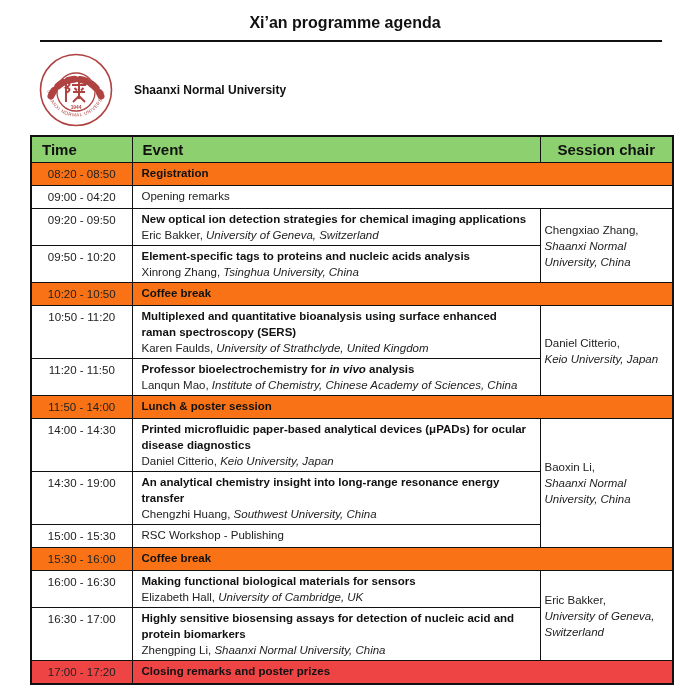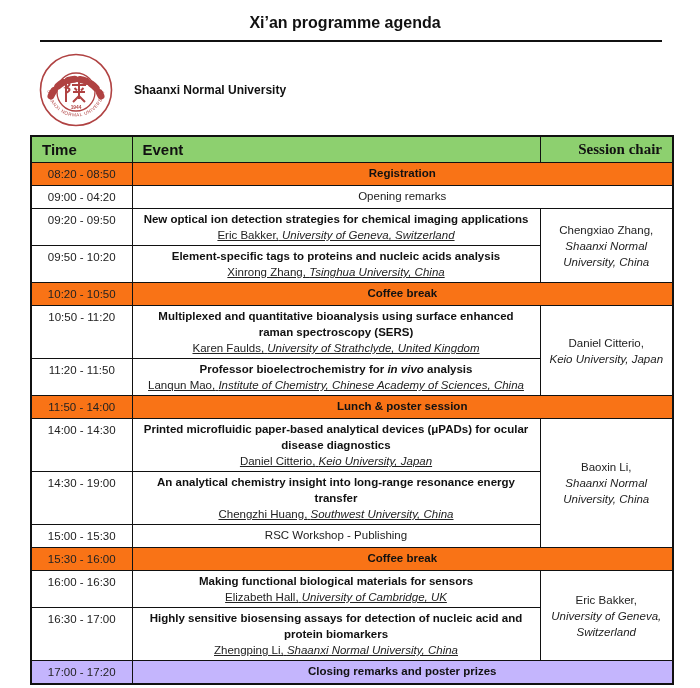--- a/index.html
+++ b/index.html
@@ -42,35 +42,35 @@
     table-layout: fixed;
   }
   .agenda th, .agenda td { border: 1px solid #111; }
   .agenda thead th {
     background: #8DD06F;
     text-align: left;
     font-size: 15px;
     padding: 4px 10px;
     color: #111;
   }
-  .agenda thead th.center { text-align: right; font-family: Liberation Serif, serif; }
-  .agenda td { padding: 2px 6px; vertical-align: top; line-height: 16px; text-align: center; }
+  .agenda thead th.center { text-align: center; }
+  .agenda td { padding: 2px 6px; vertical-align: top; line-height: 16px; }
   td.time { text-align: center; white-space: nowrap; padding: 3px 2px; color: #222; }
   td.event { padding: 2px 9px; }
   .ev-title { font-weight: bold; color: #111; }
-  .ev-speaker { color: #222; text-decoration: underline; }
+  .ev-speaker { color: #222; }
   td.chair {
-    text-align: center;
+    text-align: left;
     vertical-align: middle;
     line-height: 16px;
     padding: 3px 4px;
     color: #222;
   }
   tr.hl td { background: #f97316; }
-  tr.closing td { background: #c4b5fd; }
+  tr.closing td { background: #ef4444; }
 </style>
 </head>
 <body>
 
 <div class="page">
 
   <h1 class="page-title">Xi’an programme agenda</h1>
   <hr class="title-rule">
 
   <div class="org-header">

